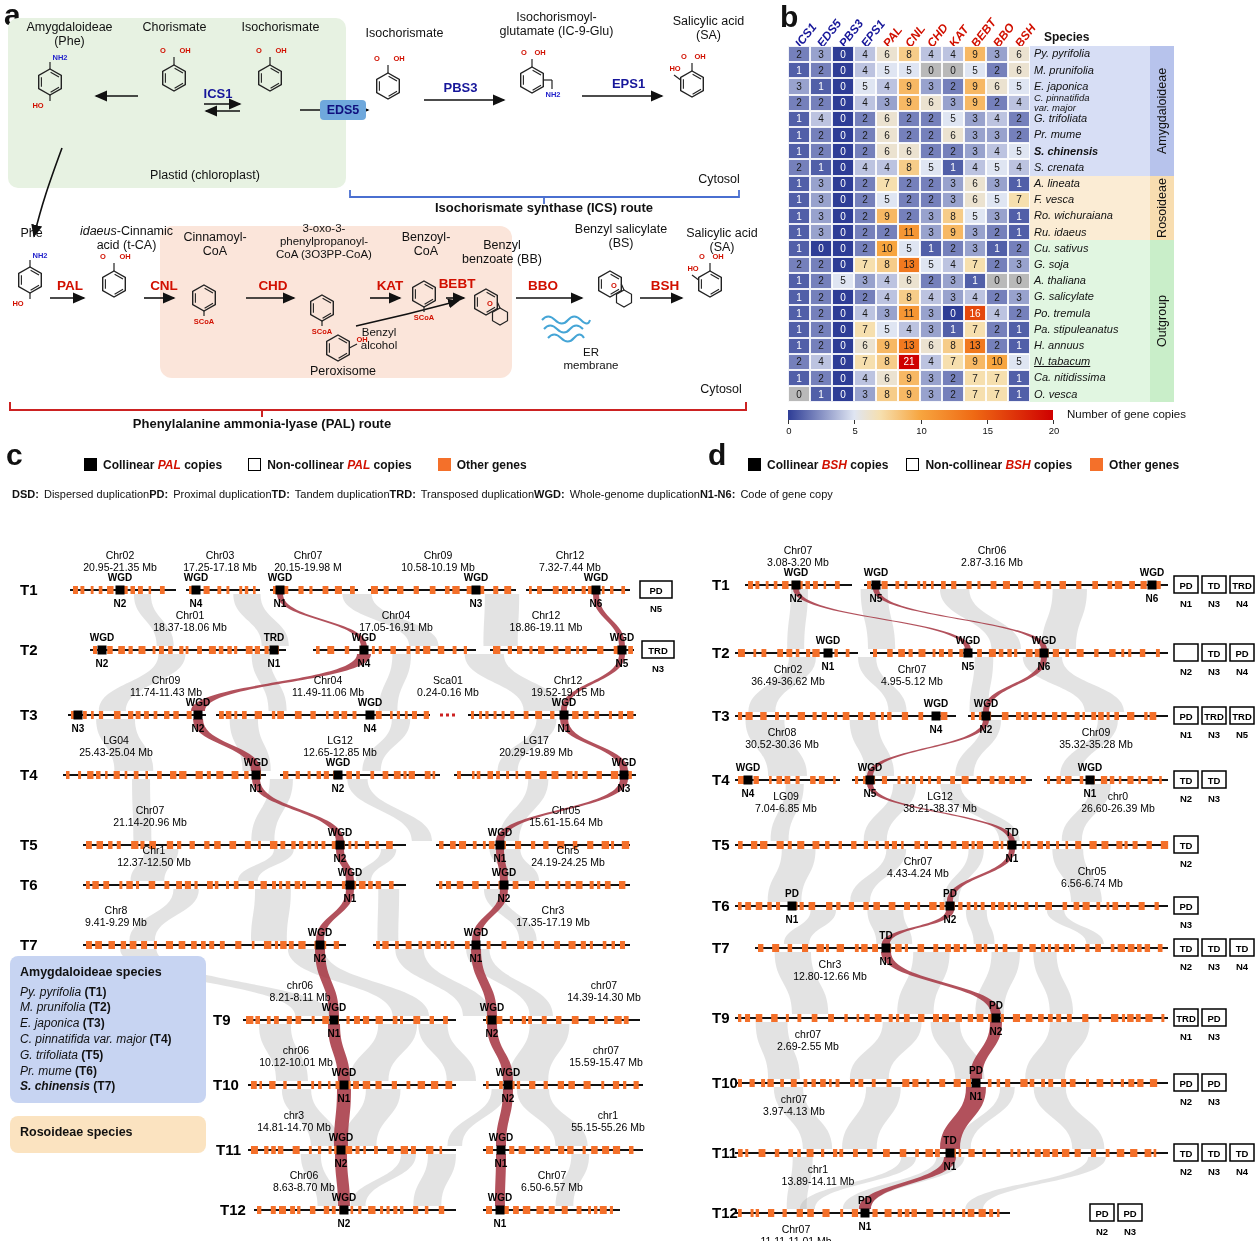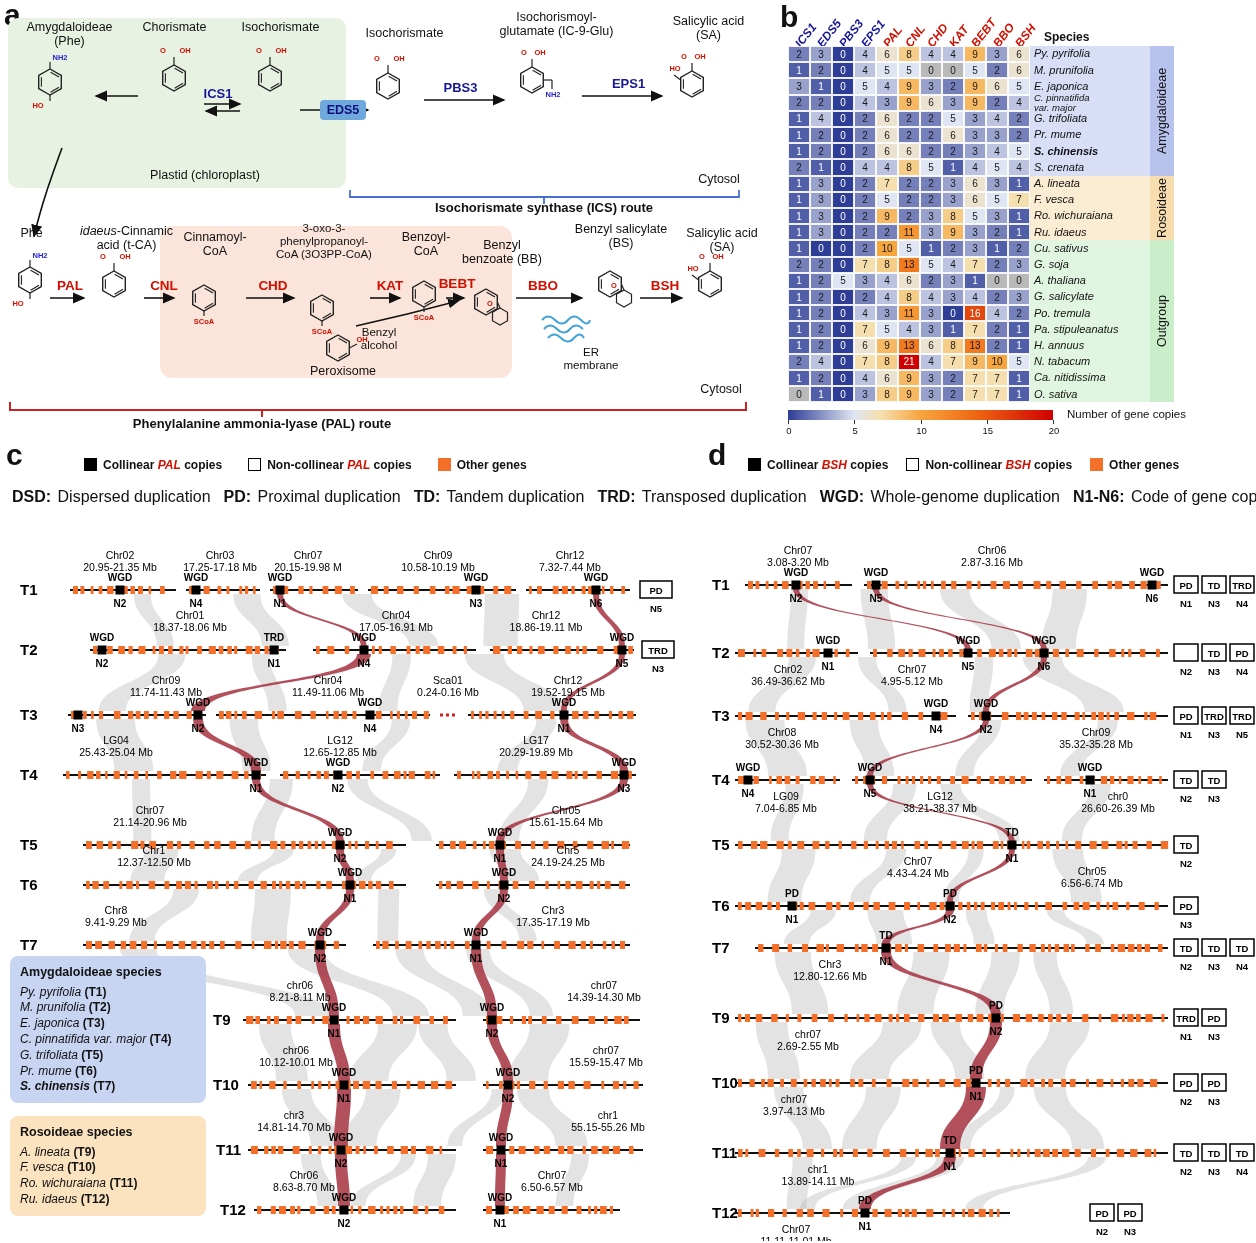--- a/index.html
+++ b/index.html
@@ -16,21 +16,21 @@
 #pink-box{background:#fbe5da;border-radius:12px}
 #eds5-box{background:#6fa8dc;border-radius:4px;color:#10107e;font-weight:bold;font-size:12.5px;
           text-align:center;line-height:20px}
 .mol{position:absolute;width:56px;height:62px}
 .syn-legend{display:flex;gap:26px;align-items:center;font-size:12px;font-weight:bold}
 .sw{display:inline-block;width:13px;height:13px;margin-right:6px;vertical-align:-2px}
 .sw.black{background:#000}
 .sw.white{background:#fff;border:1.5px solid #000}
 .sw.orange{background:#f4702a}
 .gene{color:#d11000;font-style:italic;font-weight:bold}
-#abbrev{display:flex;gap:13px;font-size:16px;white-space:nowrap;font-weight:normal}
+#abbrev{display:flex;font-size:11px;white-space:nowrap;font-weight:normal}
 #abbrev b{margin-right:2px}
 .sp-box{position:absolute;width:196px;border-radius:8px;padding:8px 10px;font-size:12px;line-height:1.32}
 .sp-title{font-weight:bold;font-size:12.5px;margin-bottom:4px;font-style:normal}
 .sp-box .it{font-style:italic}
 .sp-box .bd{font-weight:bold}
 .sp-box b{font-style:normal}
 #sp-amyg{background:#c7d4f2}
 #sp-roso{background:#fbe3c0}
 .hm-c{position:absolute;display:flex;align-items:center;justify-content:center;font-size:10px;
       border:0.5px solid rgba(255,255,255,.9)}
@@ -569,21 +569,21 @@
       <div class="hm-c" style="left: 32px; top: 353.8px; width: 22px; height: 16.2px; background: rgb(188, 195, 224); color: rgb(26, 26, 26);">4</div>
       <div class="hm-c" style="left: 54px; top: 353.8px; width: 22px; height: 16.2px; background: rgb(46, 61, 150); color: rgb(255, 255, 255);">0</div>
       <div class="hm-c" style="left: 76px; top: 353.8px; width: 22px; height: 16.2px; background: rgb(246, 223, 174); color: rgb(26, 26, 26);">7</div>
       <div class="hm-c" style="left: 98px; top: 353.8px; width: 22px; height: 16.2px; background: rgb(246, 204, 137); color: rgb(26, 26, 26);">8</div>
       <div class="hm-c" style="left: 120px; top: 353.8px; width: 22px; height: 16.2px; background: rgb(207, 0, 0); color: rgb(255, 255, 255);">21</div>
       <div class="hm-c" style="left: 142px; top: 353.8px; width: 22px; height: 16.2px; background: rgb(188, 195, 224); color: rgb(26, 26, 26);">4</div>
       <div class="hm-c" style="left: 164px; top: 353.8px; width: 22px; height: 16.2px; background: rgb(246, 223, 174); color: rgb(26, 26, 26);">7</div>
       <div class="hm-c" style="left: 186px; top: 353.8px; width: 22px; height: 16.2px; background: rgb(247, 184, 100); color: rgb(26, 26, 26);">9</div>
       <div class="hm-c" style="left: 208px; top: 353.8px; width: 22px; height: 16.2px; background: rgb(247, 165, 63); color: rgb(26, 26, 26);">10</div>
       <div class="hm-c" style="left: 230px; top: 353.8px; width: 22px; height: 16.2px; background: rgb(223, 229, 242); color: rgb(26, 26, 26);">5</div>
-      <div class="hm-sp" style="left: 256px; top: 353.8px; width: 114px; height: 16.2px;">
+      <div class="hm-sp" style="left: 256px; top: 353.8px; width: 114px; height: 16.2px; text-decoration: underline;">
         <span>N. tabacum</span>
       </div>
       <div class="hm-c" style="left: 10px; top: 370px; width: 22px; height: 16.2px; background: rgb(81, 95, 168); color: rgb(255, 255, 255);">1</div>
       <div class="hm-c" style="left: 32px; top: 370px; width: 22px; height: 16.2px; background: rgb(117, 128, 187); color: rgb(26, 26, 26);">2</div>
       <div class="hm-c" style="left: 54px; top: 370px; width: 22px; height: 16.2px; background: rgb(46, 61, 150); color: rgb(255, 255, 255);">0</div>
       <div class="hm-c" style="left: 76px; top: 370px; width: 22px; height: 16.2px; background: rgb(188, 195, 224); color: rgb(26, 26, 26);">4</div>
       <div class="hm-c" style="left: 98px; top: 370px; width: 22px; height: 16.2px; background: rgb(235, 226, 208); color: rgb(26, 26, 26);">6</div>
       <div class="hm-c" style="left: 120px; top: 370px; width: 22px; height: 16.2px; background: rgb(247, 184, 100); color: rgb(26, 26, 26);">9</div>
       <div class="hm-c" style="left: 142px; top: 370px; width: 22px; height: 16.2px; background: rgb(152, 162, 205); color: rgb(26, 26, 26);">3</div>
       <div class="hm-c" style="left: 164px; top: 370px; width: 22px; height: 16.2px; background: rgb(117, 128, 187); color: rgb(26, 26, 26);">2</div>
@@ -598,21 +598,21 @@
       <div class="hm-c" style="left: 54px; top: 386.2px; width: 22px; height: 16.2px; background: rgb(46, 61, 150); color: rgb(255, 255, 255);">0</div>
       <div class="hm-c" style="left: 76px; top: 386.2px; width: 22px; height: 16.2px; background: rgb(152, 162, 205); color: rgb(26, 26, 26);">3</div>
       <div class="hm-c" style="left: 98px; top: 386.2px; width: 22px; height: 16.2px; background: rgb(246, 204, 137); color: rgb(26, 26, 26);">8</div>
       <div class="hm-c" style="left: 120px; top: 386.2px; width: 22px; height: 16.2px; background: rgb(247, 184, 100); color: rgb(26, 26, 26);">9</div>
       <div class="hm-c" style="left: 142px; top: 386.2px; width: 22px; height: 16.2px; background: rgb(152, 162, 205); color: rgb(26, 26, 26);">3</div>
       <div class="hm-c" style="left: 164px; top: 386.2px; width: 22px; height: 16.2px; background: rgb(117, 128, 187); color: rgb(26, 26, 26);">2</div>
       <div class="hm-c" style="left: 186px; top: 386.2px; width: 22px; height: 16.2px; background: rgb(246, 223, 174); color: rgb(26, 26, 26);">7</div>
       <div class="hm-c" style="left: 208px; top: 386.2px; width: 22px; height: 16.2px; background: rgb(246, 223, 174); color: rgb(26, 26, 26);">7</div>
       <div class="hm-c" style="left: 230px; top: 386.2px; width: 22px; height: 16.2px; background: rgb(81, 95, 168); color: rgb(255, 255, 255);">1</div>
       <div class="hm-sp" style="left: 256px; top: 386.2px; width: 114px; height: 16.2px;">
-        <span>O. sativa</span>
+        <span>O. vesca</span>
       </div>
       <div class="abs" style="left: 10px; top: 410.4px; width: 265px; height: 10px; background: linear-gradient(to right, rgb(46, 61, 150) 0%, rgb(223, 229, 242) 25%, rgb(246, 223, 174) 35%, rgb(247, 165, 63) 50%, rgb(239, 106, 20) 70%, rgb(207, 0, 0) 100%);"></div>
       <div class="abs" style="left: 10px; top: 420.4px; width: 1px; height: 4px; background: rgb(51, 51, 51);"></div>
       <div class="abs" style="left: 4px; top: 425.4px; width: 14px; font-size: 9.5px; text-align: center;">0</div>
       <div class="abs" style="left: 76.25px; top: 420.4px; width: 1px; height: 4px; background: rgb(51, 51, 51);"></div>
       <div class="abs" style="left: 70.25px; top: 425.4px; width: 14px; font-size: 9.5px; text-align: center;">5</div>
       <div class="abs" style="left: 142.5px; top: 420.4px; width: 1px; height: 4px; background: rgb(51, 51, 51);"></div>
       <div class="abs" style="left: 136.5px; top: 425.4px; width: 14px; font-size: 9.5px; text-align: center;">10</div>
       <div class="abs" style="left: 208.75px; top: 420.4px; width: 1px; height: 4px; background: rgb(51, 51, 51);"></div>
       <div class="abs" style="left: 202.75px; top: 425.4px; width: 14px; font-size: 9.5px; text-align: center;">15</div>
@@ -1373,26 +1373,20 @@
       <div><span class="it">M. prunifolia </span><b>(T2)</b></div>
       <div><span class="it">E. japonica </span><b>(T3)</b></div>
       <div><span class="it">C. pinnatifida var. major </span><b>(T4)</b></div>
       <div><span class="it">G. trifoliata </span><b>(T5)</b></div>
       <div><span class="it">Pr. mume </span><b>(T6)</b></div>
       <div><span class="it bd">S. chinensis </span><b style="font-weight: bold;">(T7)</b></div>
     </div>
 </div>
 <div id="sp-roso" class="sp-box" style="left:10px;top:1116px">
   <div class="sp-title">Rosoideae species</div>
-  <div class="sp-items">
-      <div><span class="it">A. lineata </span><b>(T9)</b></div>
-      <div><span class="it">F. vesca </span><b>(T10)</b></div>
-      <div><span class="it">Ro. wichuraiana </span><b>(T11)</b></div>
-      <div><span class="it">Ru. idaeus </span><b>(T12)</b></div>
-    </div>
 </div>
 
 <div class="abs plabel" style="left:708px;top:440px">d</div>
 <div id="legend-d" class="syn-legend abs" style="left:748px;top:458px;gap:18px">
     <span><span class="sw black"></span>Collinear <span class="gene">BSH</span> copies</span>
     <span><span class="sw white"></span>Non-collinear <span class="gene">BSH</span> copies</span>
     <span><span class="sw orange"></span>Other genes</span>
   </div>
 <svg id="svg-d" class="abs" style="left:700px;top:448px" width="556" height="793">
     <g>

